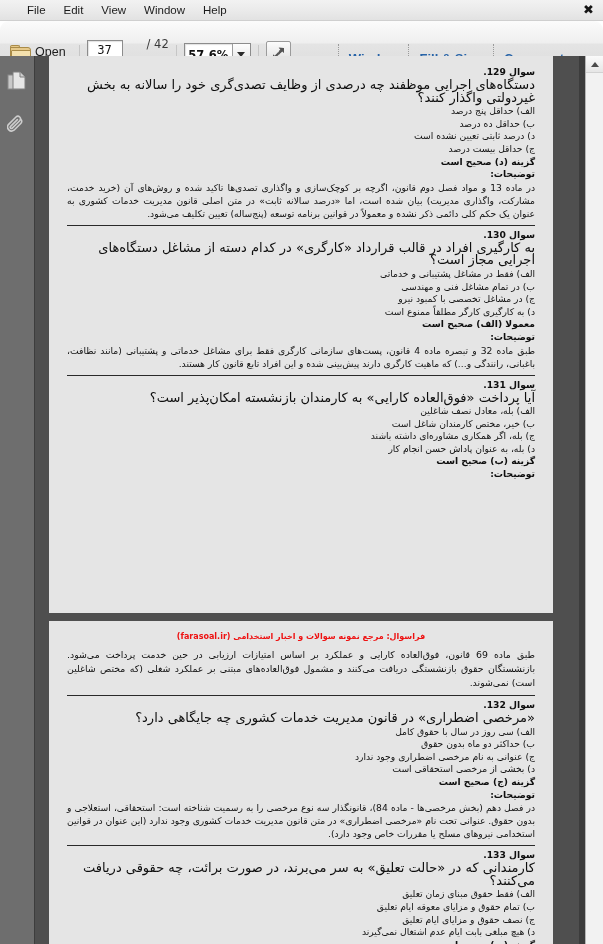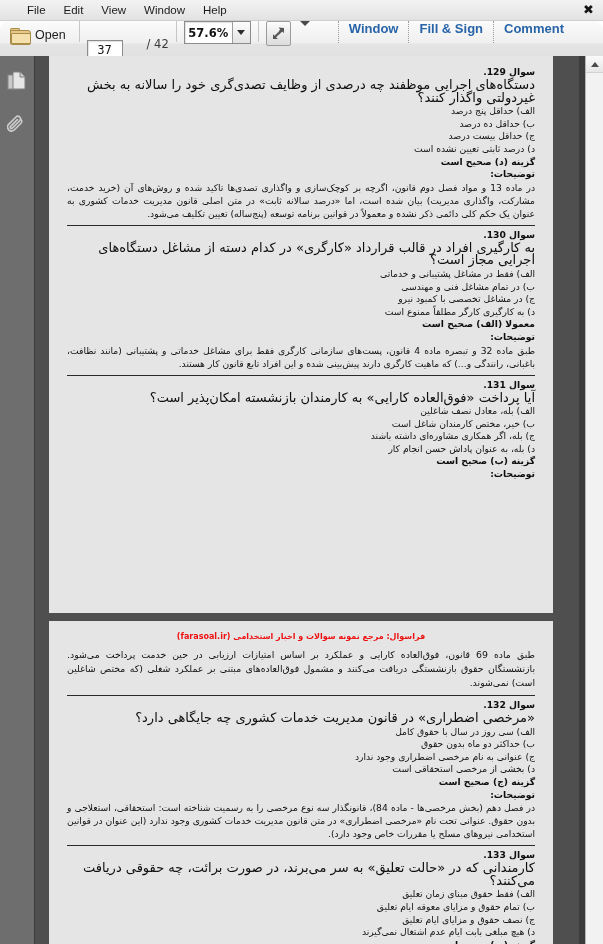--- a/index.html
+++ b/index.html
@@ -22,21 +22,21 @@
   }
   .close-x{
     position:absolute;right:9px;top:2px;font-size:13px;color:#141414;
     font-family:"DejaVu Sans",sans-serif;line-height:16px;
   }
   
   .toolbar{
     height:46px;width:603px;box-sizing:border-box;
     background:linear-gradient(to bottom,#fbfbfb 0%,#efefef 48%,#e4e4e4 52%,#dedede 100%);
     border-bottom:1px solid #b9b9b9;
-    display:flex;align-items:flex-start;position:relative;border-radius:9px;
+    display:flex;align-items:flex-end;position:relative;border-radius:9px;
   }
   .tb-group{display:flex;align-items:center;height:100%;}
   .sep{width:1px;height:21px;background:#c6c6c6;margin:0 7px;}
   .dotsep{width:0;height:22px;border-left:1px dotted #9a9a9a;margin:0 10px;}
   .open-btn{display:flex;align-items:center;gap:6px;padding:0 6px 0 10px;cursor:pointer;height:28px;}
   .folder{
     width:19px;height:15px;position:relative;
   }
   .folder .back{
     position:absolute;left:0;top:2px;width:19px;height:13px;
@@ -211,22 +211,22 @@
   <div class="docscroll">
 
     <div class="page page1">
       <div class="doc">
 
         <div>
           <div class="qnum">سوال 129.</div>
           <div class="qtext">دستگاه‌های اجرایی موظفند چه درصدی از وظایف تصدی‌گری خود را سالانه به بخش غیردولتی واگذار کنند؟</div>
           <div class="opt">الف) حداقل پنج درصد</div>
           <div class="opt">ب) حداقل ده درصد</div>
+          <div class="opt">د) درصد ثابتی تعیین نشده است</div>
           <div class="opt">ج) حداقل بیست درصد</div>
-          <div class="opt">د) درصد ثابتی تعیین نشده است</div>
           <div class="ans">گزینه (د) صحیح است</div>
           <div class="explabel">توضیحات:</div>
           <div class="exp">در ماده 13 و مواد فصل دوم قانون، اگرچه بر کوچک‌سازی و واگذاری تصدی‌ها تاکید شده و روش‌های آن (خرید خدمت، مشارکت، واگذاری مدیریت) بیان شده است، اما «درصد سالانه ثابت» در متن اصلی قانون مدیریت خدمات کشوری به عنوان یک حکم کلی دائمی ذکر نشده و معمولاً در قوانین برنامه توسعه (پنج‌ساله) تعیین تکلیف می‌شود.</div>
         </div>
 
         <hr class="rule">
 
         <div>
           <div class="qnum">سوال 130.</div>
           <div class="qtext">به کارگیری افراد در قالب قرارداد «کارگری» در کدام دسته از مشاغل دستگاه‌های اجرایی مجاز است؟</div>

